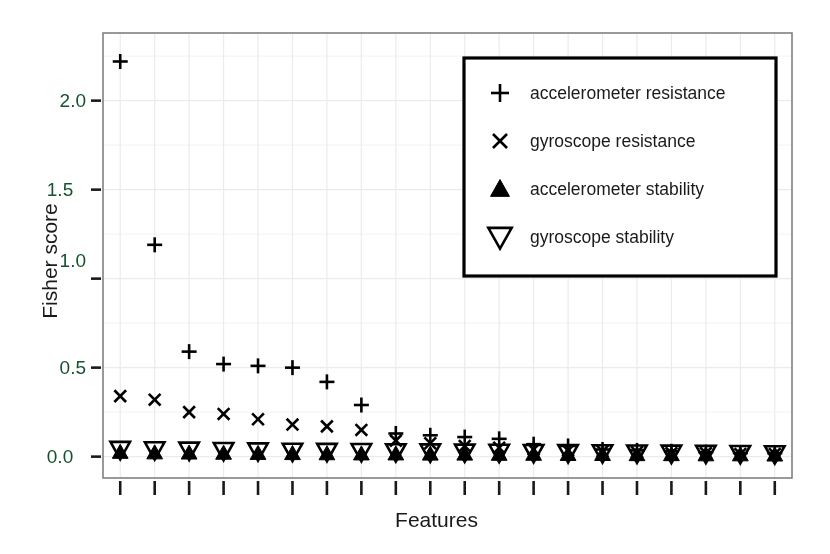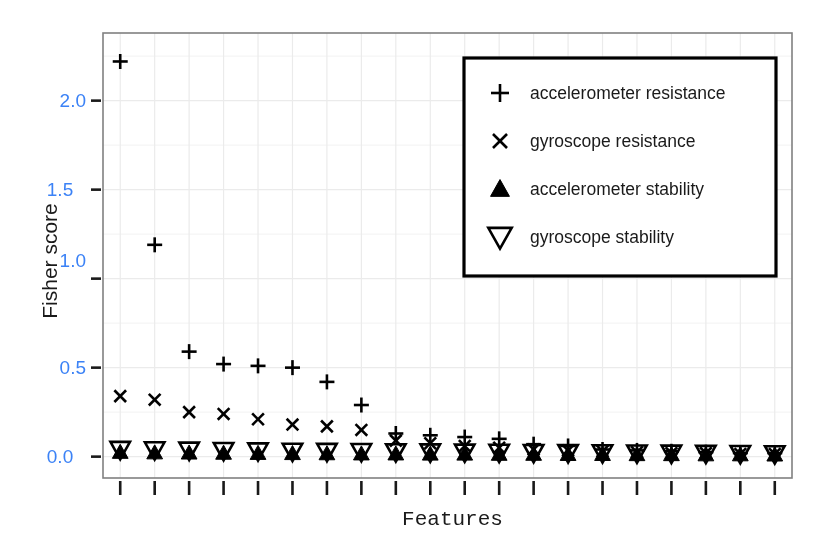--- a/index.html
+++ b/index.html
@@ -18,27 +18,27 @@
     font-family:"Liberation Sans", sans-serif;
     white-space:nowrap;
   }
   #ylabel{
     left:-40px;top:249px;
     width:180px;text-align:center;
     transform:rotate(-90deg);
     transform-origin:center center;
   }
   #xlabel{
-    left:108px;top:508px;
-    width:689px;text-align:center;font-family:Liberation Mono, monospace;
+    left:92px;top:508px;
+    width:689px;text-align:center;
   }
   .ytick-label{
     position:absolute;
     right:0;
-    color:#3b82f6;
+    color:#14532d;
     font-size:19px;
     text-align:right;
     width:52px;
     transform:translateY(-50%);
     white-space:nowrap;
   }
   #ytick-labels{position:absolute;left:34px;top:0;width:52px;height:554px;}
   .legend-text{
     font-size:17.5px;
     fill:#1a1a1a;

